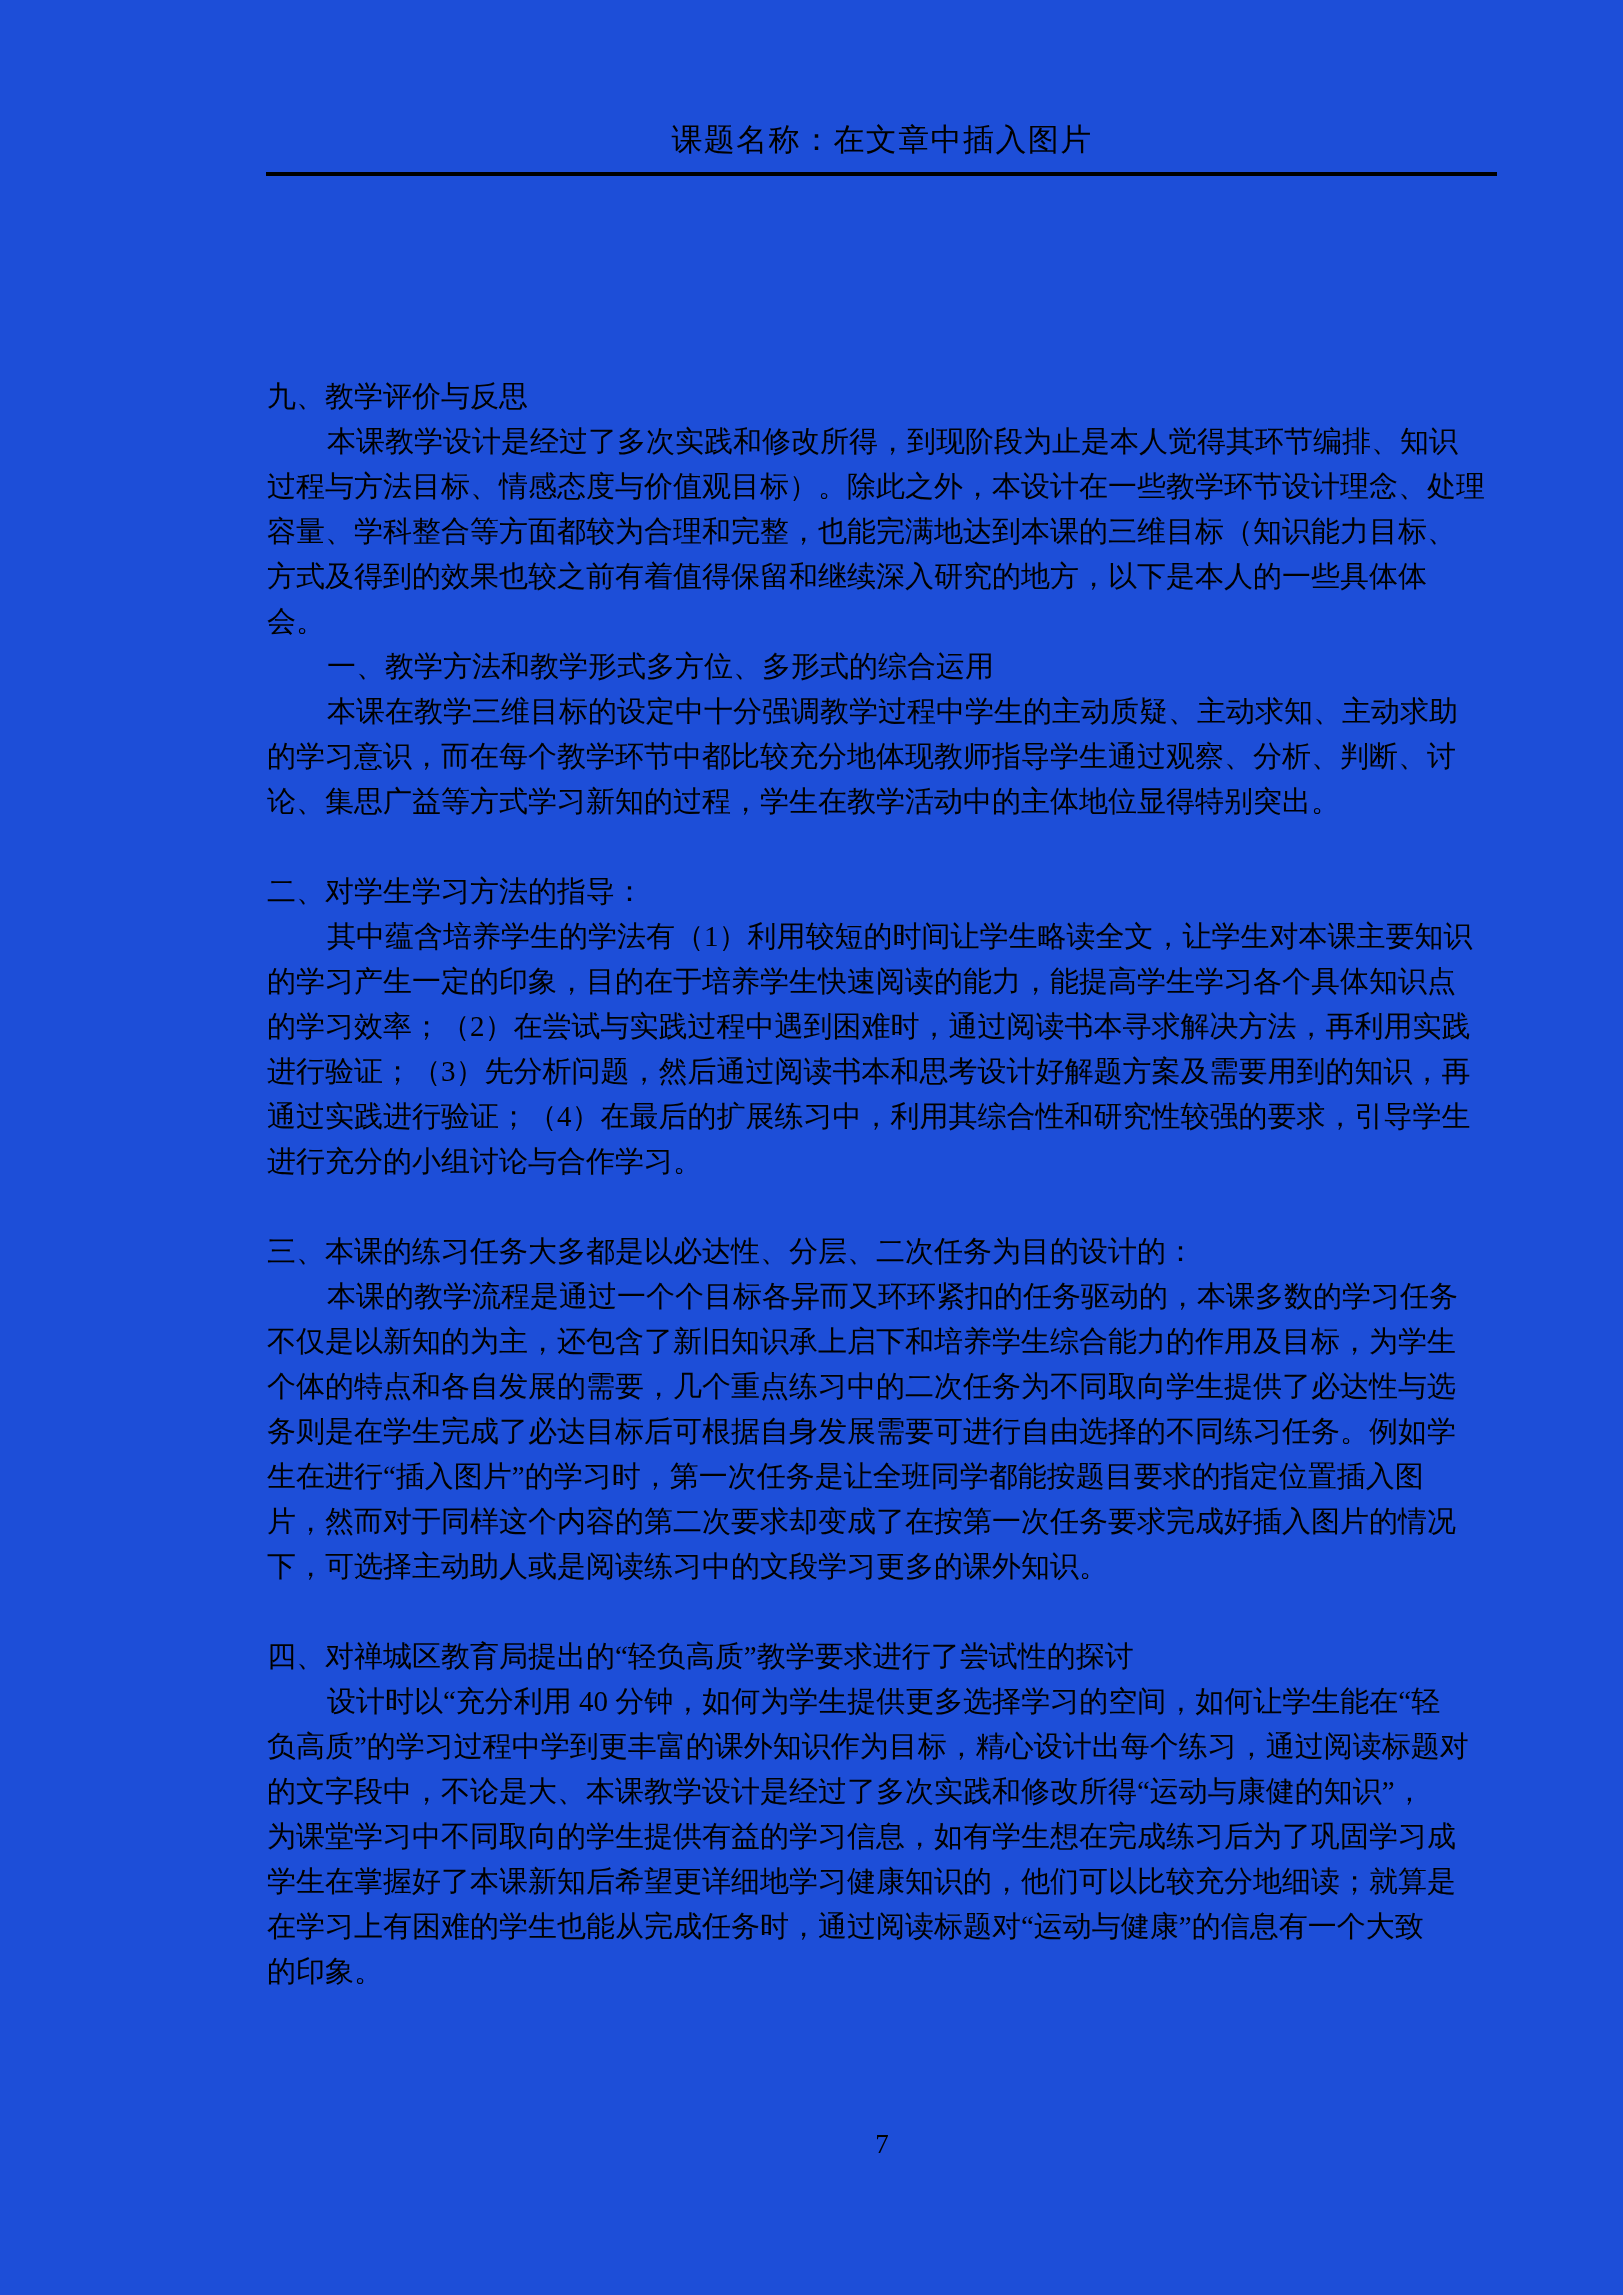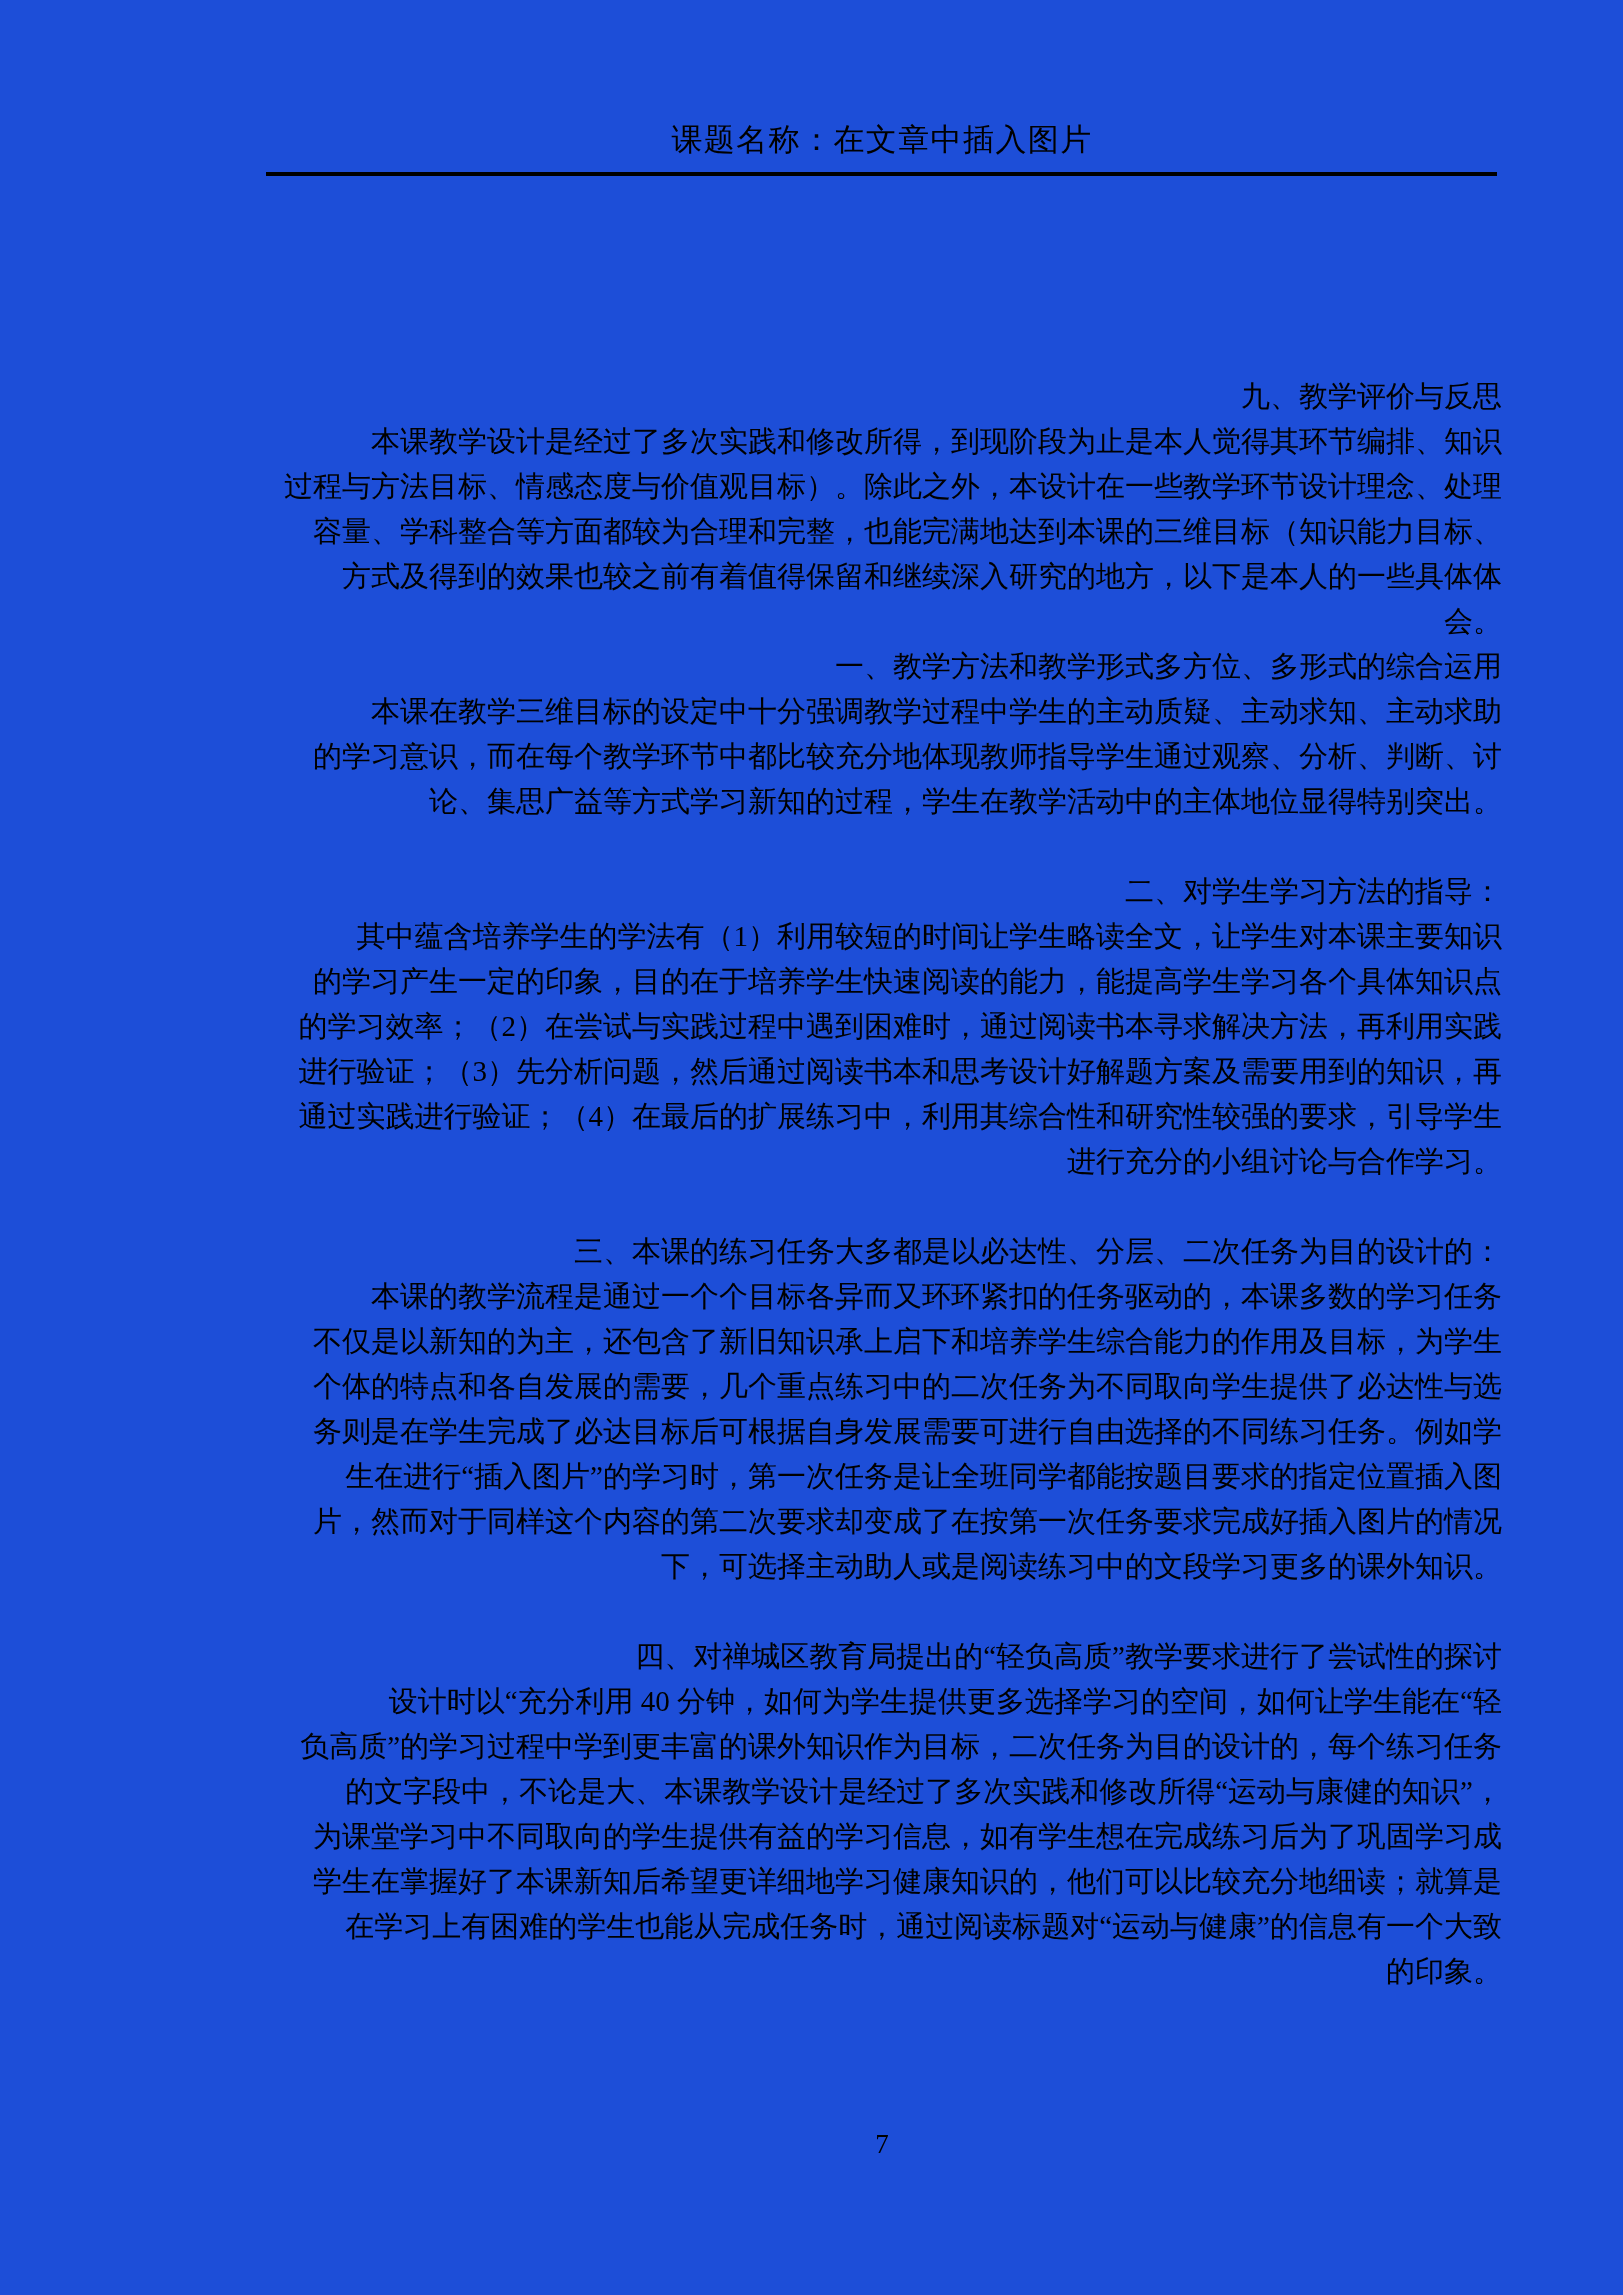--- a/index.html
+++ b/index.html
@@ -35,21 +35,20 @@
     width: 1231px;
     height: 4.1px;
     background: #000000;
   }
   .doc-body {
     position: absolute;
     top: 374px;
     left: 267px;
     width: 1235px;
     font-size: 29px;
-    text-align: right;
   }
   .line {
     height: 45px;
     line-height: 45px;
     white-space: nowrap;
     overflow: visible;
   }
   .line.indent {
     padding-left: 60px;
   }
@@ -102,21 +101,21 @@
       <div class="line indent">本课的教学流程是通过一个个目标各异而又环环紧扣的任务驱动的，本课多数的学习任务</div>
       <div class="line">不仅是以新知的为主，还包含了新旧知识承上启下和培养学生综合能力的作用及目标，为学生</div>
       <div class="line">个体的特点和各自发展的需要，几个重点练习中的二次任务为不同取向学生提供了必达性与选</div>
       <div class="line">务则是在学生完成了必达目标后可根据自身发展需要可进行自由选择的不同练习任务。例如学</div>
       <div class="line">生在进行“插入图片”的学习时，第一次任务是让全班同学都能按题目要求的指定位置插入图</div>
       <div class="line">片，然而对于同样这个内容的第二次要求却变成了在按第一次任务要求完成好插入图片的情况</div>
       <div class="line">下，可选择主动助人或是阅读练习中的文段学习更多的课外知识。</div>
       <div class="line blank"></div>
       <div class="line">四、对禅城区教育局提出的“轻负高质”教学要求进行了尝试性的探讨</div>
       <div class="line indent">设计时以“充分利用 40 分钟，如何为学生提供更多选择学习的空间，如何让学生能在“轻</div>
-      <div class="line">负高质”的学习过程中学到更丰富的课外知识作为目标，二次任务为目的设计的，每个练习任务</div>
+      <div class="line">负高质”的学习过程中学到更丰富的课外知识作为目标，精心设计出每个练习，通过阅读标题对</div>
       <div class="line">的文字段中，不论是大、本课教学设计是经过了多次实践和修改所得“运动与康健的知识”，</div>
       <div class="line">为课堂学习中不同取向的学生提供有益的学习信息，如有学生想在完成练习后为了巩固学习成</div>
       <div class="line">学生在掌握好了本课新知后希望更详细地学习健康知识的，他们可以比较充分地细读；就算是</div>
       <div class="line">在学习上有困难的学生也能从完成任务时，通过阅读标题对“运动与健康”的信息有一个大致</div>
       <div class="line">的印象。</div>
     </div>
 
   <div class="footer">
     <span class="page-number">7</span>
   </div>

